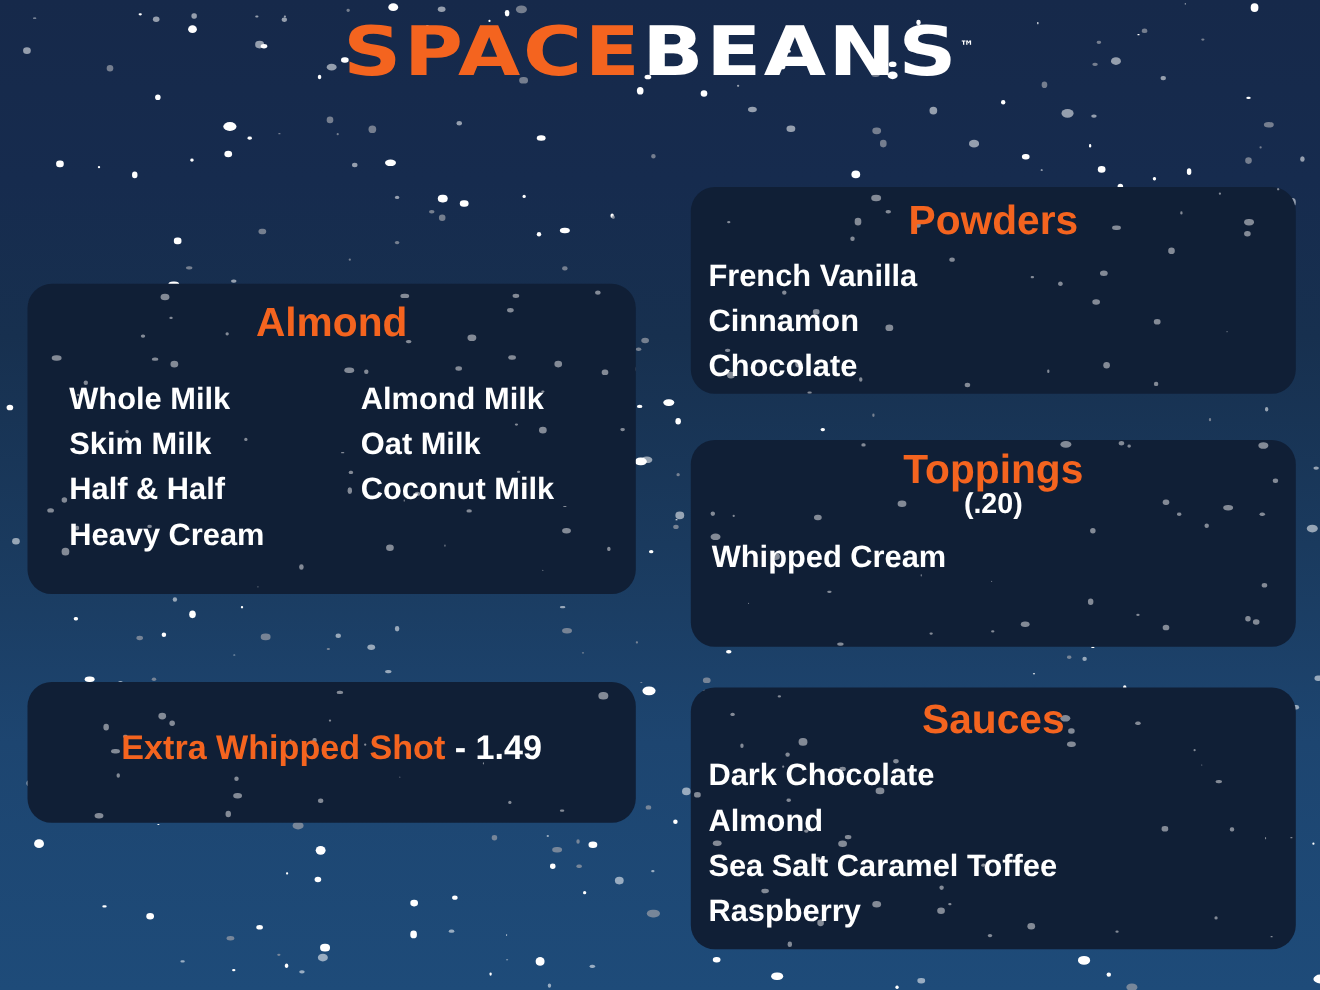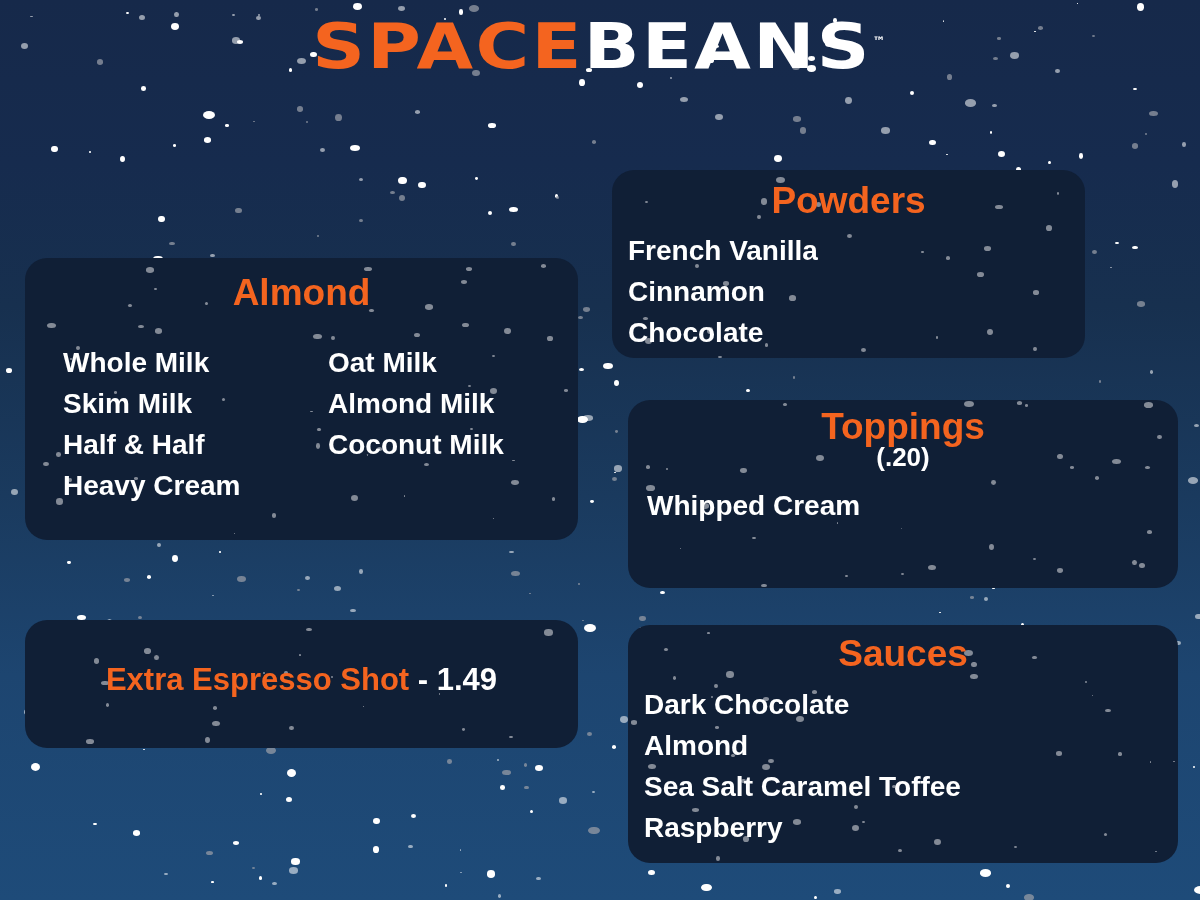--- a/index.html
+++ b/index.html
@@ -115,21 +115,21 @@
   
   #panel-dairy { left: 25px; top: 258px; width: 553px; height: 282px; }
   #dairy-title { padding-top: 14px; }
   #dairy-cols {
     display: flex;
     padding: 28px 0 0 38px;
   }
   #dairy-col-1 { width: 265px; }
   #dairy-col-2 { width: 250px; }
   
-  #panel-powders { left: 612px; top: 170px; width: 473px; height: 188px; }
+  #panel-powders { left: 628px; top: 170px; width: 550px; height: 188px; }
   #powders-title { padding-top: 10px; }
   #powders-list { padding: 8px 0 0 16px; }
   
   #panel-toppings { left: 628px; top: 400px; width: 550px; height: 188px; }
   #toppings-title { padding-top: 6px; }
   #toppings-list { padding: 12px 0 0 19px; }
   
   #panel-sauces { left: 628px; top: 625px; width: 550px; height: 238px; }
   #sauces-title { padding-top: 8px; }
   #sauces-list { padding: 9px 0 0 16px; }
@@ -632,22 +632,22 @@
     <div class="panel-inner">
       <div class="panel-title" id="dairy-title">Almond</div>
       <div id="dairy-cols">
         <div id="dairy-col-1">
           <div class="item">Whole Milk</div>
           <div class="item">Skim Milk</div>
           <div class="item">Half &amp; Half</div>
           <div class="item">Heavy Cream</div>
         </div>
         <div id="dairy-col-2">
+          <div class="item">Almond Milk</div>
           <div class="item">Oat Milk</div>
-          <div class="item">Almond Milk</div>
           <div class="item">Coconut Milk</div>
         </div>
       </div>
     </div>
   </div>
 
   <div class="panel" id="panel-powders">
     <div class="panel-stars">
         <span class="star dust" style="left:420.7px;top:176.8px;width:4.0px;height:4.5px;"></span>
         <span class="star dust" style="left:333.6px;top:86.0px;width:4.6px;height:3.6px;"></span>
@@ -810,17 +810,17 @@
         <span class="star dim" style="left:69.1px;top:38.0px;width:5.0px;height:5.5px;"></span>
         <span class="star dim" style="left:87.4px;top:48.4px;width:3.3px;height:2.5px;"></span>
         <span class="star dust" style="left:80.6px;top:83.4px;width:3.7px;height:4.0px;"></span>
         <span class="star dust" style="left:76.0px;top:60.5px;width:8.1px;height:4.8px;"></span>
         <span class="star dim" style="left:187.2px;top:101.3px;width:7.6px;height:5.2px;"></span>
         <span class="star dust" style="left:519.4px;top:9.4px;width:8.4px;height:6.4px;"></span>
         <span class="star dim" style="left:238.3px;top:52.3px;width:2.1px;height:1.7px;"></span>
         <span class="star dust" style="left:306.3px;top:56.4px;width:1.9px;height:1.8px;"></span>
       </div>
     <div class="panel-inner">
-      <div id="espresso-line"><span class="espresso-name">Extra Espresso Shot</span><span>&nbsp;</span><span class="espresso-price">- 1.49</span></div>
+      <div id="espresso-line"><span class="espresso-name">Extra Whipped Shot</span><span>&nbsp;</span><span class="espresso-price">- 1.49</span></div>
     </div>
   </div>
 
 </div>
 
 </body></html>

